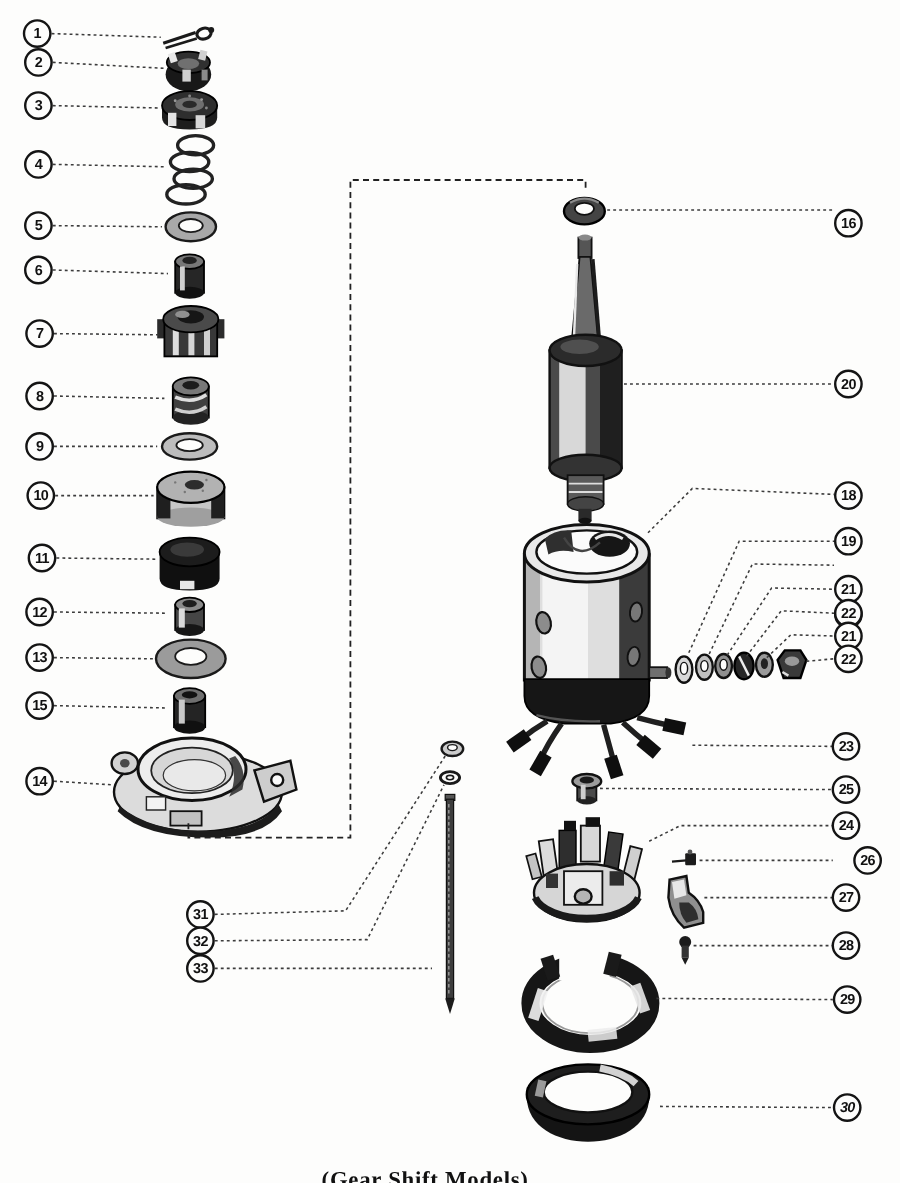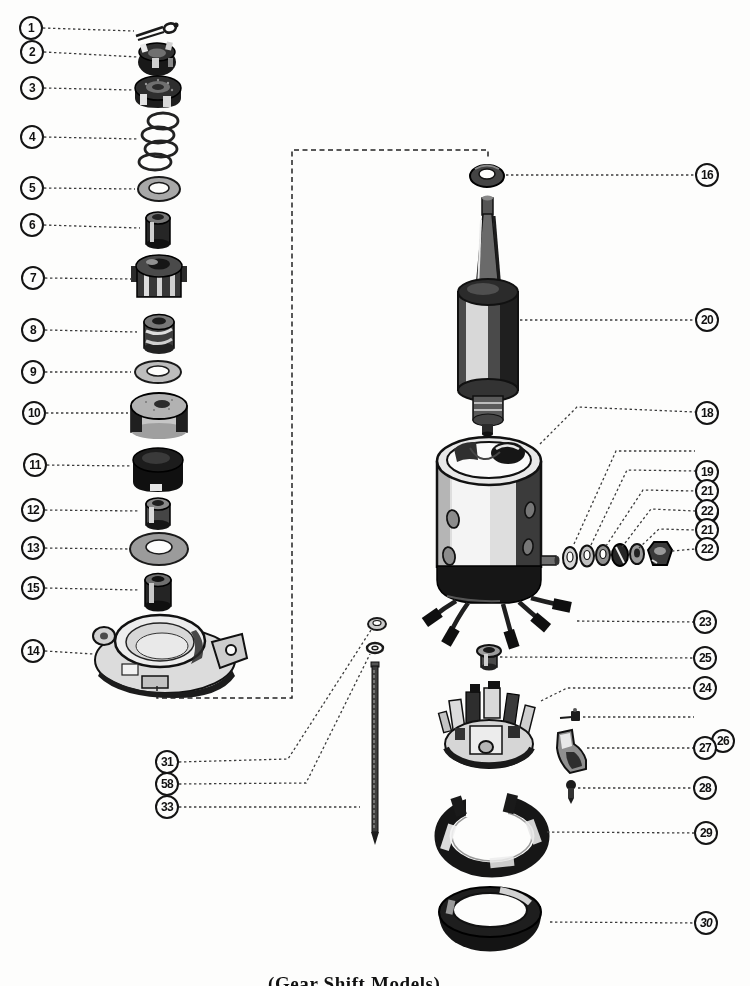--- a/index.html
+++ b/index.html
@@ -366,35 +366,35 @@
       <div class="callout" style="left: 21px; top: 266px;">7</div>
       <div class="callout" style="left: 21px; top: 318px;">8</div>
       <div class="callout" style="left: 21px; top: 360px;">9</div>
       <div class="callout" style="left: 22px; top: 401px;">10</div>
       <div class="callout" style="left: 23px; top: 453px;">11</div>
       <div class="callout" style="left: 21px; top: 498px; text-align: right;">12</div>
       <div class="callout" style="left: 21px; top: 536px;">13</div>
       <div class="callout" style="left: 21px; top: 576px;">15</div>
       <div class="callout" style="left: 21px; top: 639px;">14</div>
       <div class="callout" style="left: 155px; top: 750px;">31</div>
-      <div class="callout" style="left: 155px; top: 772px;">58</div>
+      <div class="callout" style="left: 155px; top: 772px;">32</div>
       <div class="callout" style="left: 155px; top: 795px;">33</div>
-      <div class="callout" style="left: 695px; top: 163px;">16</div>
+      <div class="callout" style="left: 695px; top: 174px;">16</div>
       <div class="callout" style="left: 695px; top: 308px;">20</div>
       <div class="callout" style="left: 695px; top: 401px;">18</div>
-      <div class="callout" style="left: 695px; top: 439px; margin-top: 21px;">19</div>
+      <div class="callout" style="left: 695px; top: 439px;">19</div>
       <div class="callout" style="left: 695px; top: 459px; margin-top: 41px;">20</div>
       <div class="callout" style="left: 695px; top: 479px;">21</div>
       <div class="callout" style="left: 695px; top: 499px;">22</div>
       <div class="callout" style="left: 695px; top: 518px;">21</div>
       <div class="callout" style="left: 695px; top: 537px;">22</div>
       <div class="callout" style="left: 693px; top: 610px;">23</div>
       <div class="callout" style="left: 693px; top: 646px;">25</div>
       <div class="callout" style="left: 693px; top: 676px;">24</div>
-      <div class="callout" style="left: 711px; top: 705px; margin-top: 24px;">26</div>
+      <div class="callout" style="left: 711px; top: 705px;">26</div>
       <div class="callout" style="left: 693px; top: 736px; text-align: right;">27</div>
       <div class="callout" style="left: 693px; top: 776px;">28</div>
       <div class="callout" style="left: 694px; top: 821px;">29</div>
       <div class="callout" style="left: 694px; top: 911px; font-style: italic;">30</div>
     </div>
 
   <div class="caption">(Gear Shift Models)</div>
 </div>
 
 </body></html>

